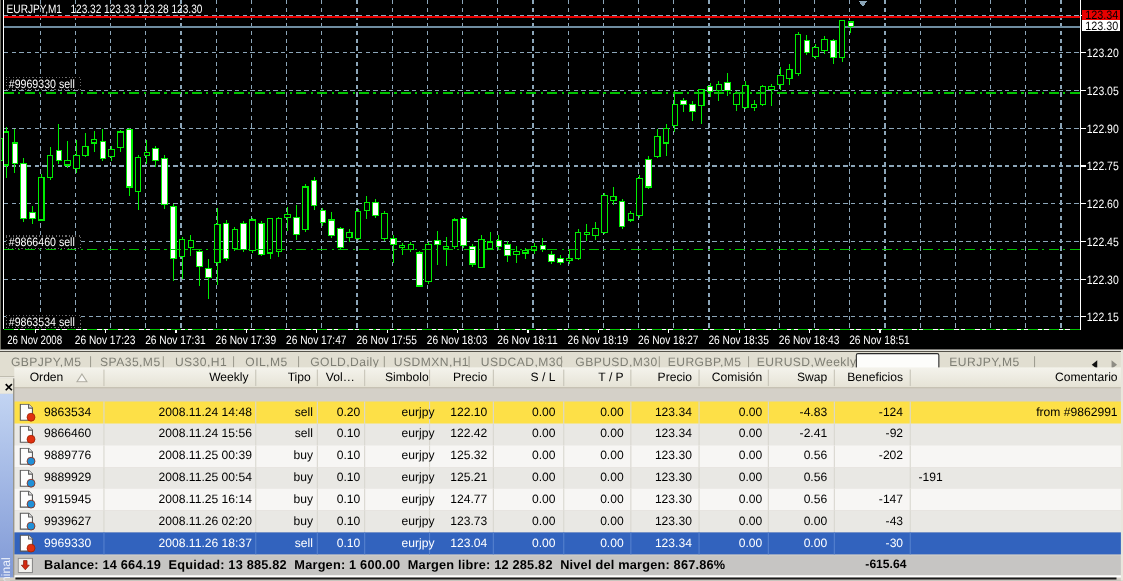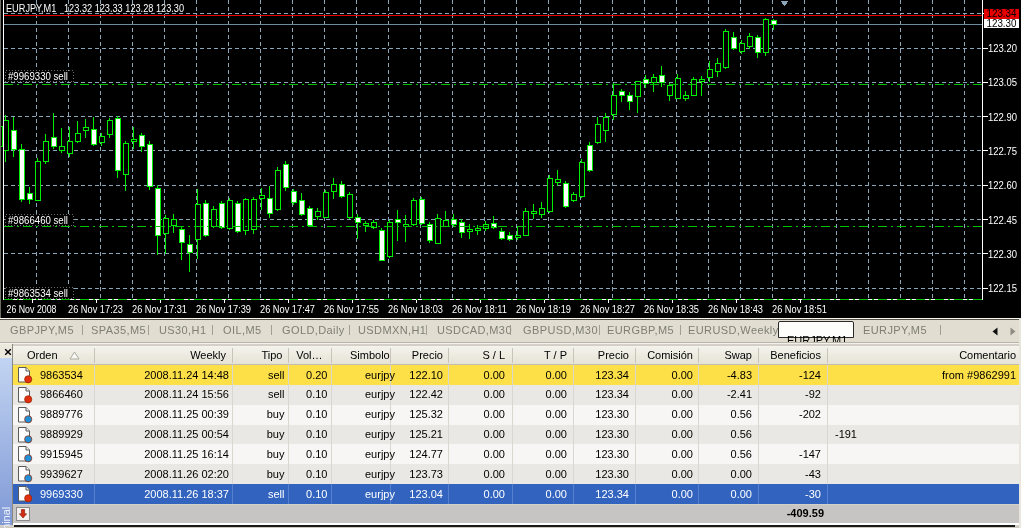--- a/index.html
+++ b/index.html
@@ -345,21 +345,21 @@
 <svg class="abs" style="left:991px;top:8px" width="26" height="9" viewBox="0 0 26 9">
       <path d="M6.5 0.5 L6.5 8.5 L1.5 4.5 Z" fill="#101010"></path>
       <path d="M19.5 0.5 L19.5 8.5 L24.5 4.5 Z" fill="#8E8C84"></path>
     </svg>
 </div>
 <div class="abs" style="left:0;top:344px;width:1021px;height:184px;background:#D4D0C8"></div>
 <div class="abs" style="left:0;top:344px;width:11.7px;height:13.5px;background:#EBE9DD"></div>
 <svg class="abs" style="left:3.5px;top:347.5px" width="8" height="8" viewBox="0 0 8 8">
     <path d="M1.2 1.2 L6.8 6.8 M6.8 1.2 L1.2 6.8" stroke="#000000" stroke-width="1.5"></path>
   </svg>
-<div class="abs" style="left:13px;top:346px;width:1008px;height:19px;background:linear-gradient(#F4F3EC,#E6E3D6);border-bottom:1px solid #C2BEAF">
+<div class="abs" style="left:13px;top:334px;width:1008px;height:19px;background:linear-gradient(#F4F3EC,#E6E3D6);border-bottom:1px solid #C2BEAF">
 <div class="abs" style="left:80.5px;top:2px;width:1px;height:15px;background:#C8C5B8"></div>
 <div class="abs" style="left:218.5px;top:2px;width:1px;height:15px;background:#C8C5B8"></div>
 <div class="abs" style="left:274.7px;top:2px;width:1px;height:15px;background:#C8C5B8"></div>
 <div class="abs" style="left:317.8px;top:2px;width:1px;height:15px;background:#C8C5B8"></div>
 <div class="abs" style="left:376.5px;top:2px;width:1px;height:15px;background:#C8C5B8"></div>
 <div class="abs" style="left:435px;top:2px;width:1px;height:15px;background:#C8C5B8"></div>
 <div class="abs" style="left:499px;top:2px;width:1px;height:15px;background:#C8C5B8"></div>
 <div class="abs" style="left:560px;top:2px;width:1px;height:15px;background:#C8C5B8"></div>
 <div class="abs" style="left:622px;top:2px;width:1px;height:15px;background:#C8C5B8"></div>
 <div class="abs" style="left:685px;top:2px;width:1px;height:15px;background:#C8C5B8"></div>
@@ -594,21 +594,22 @@
 <div class="t r" style="left:589px;top:3.5px;width:150px">0.00</div>
 <div class="t r" style="left:658px;top:3.5px;width:150px">-30</div>
 <div class="t" style="left:352px;top:3.5px">eurjpy</div>
 </div>
 <svg style="position:absolute;left:17px;top:486.1px" width="16" height="17" viewBox="0 0 16 17">
     <path d="M1.5 0.5 h7.5 l3.5 3.5 v11 h-11 z" fill="#FDFDFD" stroke="#5A5A5A" stroke-width="1"></path>
     <path d="M9 0.5 v3.5 h3.5" fill="#EEEEEE" stroke="#5A5A5A" stroke-width="1"></path>
     <circle cx="11.2" cy="12.3" r="3.6" fill="#E03010" stroke="#992200" stroke-width="0.7"></circle>
   </svg>
 <div class="abs" style="left:13px;top:504.9px;width:1008px;height:17.9px;background:#C6C5C3;color:#000">
-<div class="t r" style="left:661px;top:2.5px;width:150px;font-weight:bold">-409.59</div>
+<div class="t" style="left:27px;top:2px;font-weight:bold;font-size:11.6px;letter-spacing:0.18px">Balance: 14 664.19&nbsp; Equidad: 13 885.82&nbsp; Margen: 1 600.00&nbsp; Margen libre: 12 285.82&nbsp; Nivel del margen: 867.86%</div>
+<div class="t r" style="left:661px;top:2.5px;width:150px;font-weight:bold">-615.64</div>
 </div>
 <svg class="abs" style="left:16px;top:506.5px" width="14" height="15" viewBox="0 0 14 15">
     <rect x="0.5" y="0.5" width="13" height="13" fill="#F2F1EE" stroke="#8A8A8A"></rect>
     <path d="M7 11 L3.4 6.8 H5.4 V2.6 H8.6 V6.8 H10.6 Z" fill="#D42A10" stroke="#7A1000" stroke-width="0.6"></path>
   </svg>
 <div class="abs" style="left:0;top:522.8px;width:1021px;height:2.7px;background:#FFFFFF"></div>
 <div class="abs" style="left:14px;top:525.4px;width:1001px;height:1.9px;background:#1A1A1A"></div>
 <div class="abs" style="left:0;top:527.3px;width:1021px;height:0.7px;background:#CCC8C0"></div>
 <div class="abs" style="left:0;top:357.5px;width:11.7px;height:167px;background:linear-gradient(#C2D4F2,#8099D6)">
     <div class="abs" style="left:-17px;top:146px;width:46px;height:12px;transform:rotate(-90deg);color:#EDF2FC;font-size:11px;font-family:'Liberation Sans',sans-serif">minal</div>

